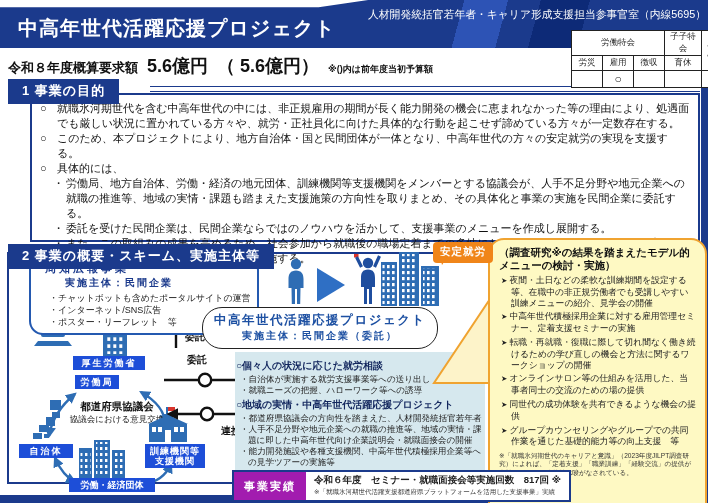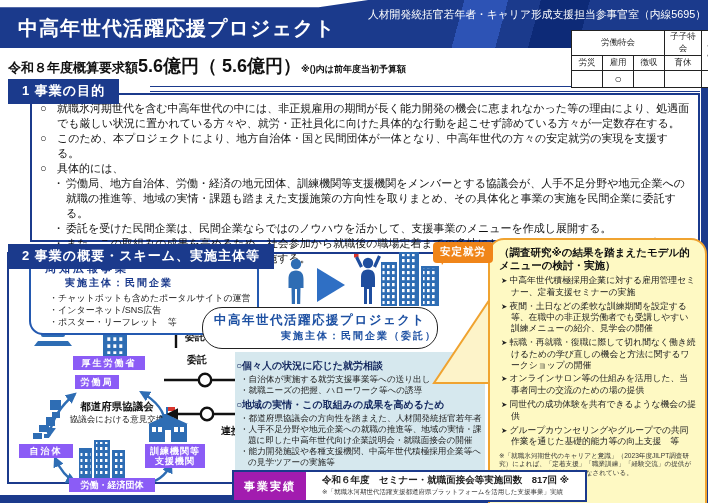--- a/index.html
+++ b/index.html
@@ -15,21 +15,21 @@
   .office { position:absolute; left:368px; top:8px; font-size:10.8px; color:#fff; white-space:nowrap; }
 
   
   .acct { position:absolute; left:571px; top:30px; border-collapse:collapse; background:#fff; z-index:6; }
   .acct td { border:1.3px solid #222; font-size:8.5px; color:#222; text-align:center; padding:0 2px; height:14px; }
   .acct .c1{min-width:26px}.acct .c2{min-width:26px}.acct .c3{min-width:26px}.acct .c4{min-width:32px}.acct .c5{min-width:22px}
   .acct .gen { font-size:8px; line-height:9px; }
   .acct .mark-row td { height:16px; font-size:12px; line-height:12px; }
 
   
-  .budget { position:absolute; left:8px; top:54px; display:flex; align-items:baseline; gap:0; white-space:nowrap; }
+  .budget { position:absolute; left:8px; top:54px; display:flex; align-items:baseline; gap:9px; white-space:nowrap; }
   .b-label { font-size:13px; font-weight:bold; color:#111; }
   .b-amount { font-size:18px; font-weight:bold; color:#111; }
   .b-note { font-size:9px; color:#111; font-weight:bold; }
 
   
   .sec-h { position:absolute; background:#1b3a8c; color:#fff; font-weight:bold; font-size:13px;
            padding:3px 14px 4px; z-index:5; letter-spacing:1px; white-space:nowrap; }
   #s1h { left:8px; top:79px; }
   #s2h { left:8px; top:244px; }
   .s1-line { position:absolute; left:150px; top:86px; width:550px; height:4px;
@@ -49,21 +49,21 @@
   .s2-box > * { position:absolute; }
 
   .announce { left:20px; top:2px; width:230px; border:2px solid #2459b0; border-radius:14px; background:#fff;
               padding:3px 6px 5px; box-sizing:border-box; z-index:2; }
   .announce .t1 { font-size:11px; font-weight:bold; color:#1b3a8c; letter-spacing:3px; padding-left:8px; }
   .announce .t2 { font-size:10px; font-weight:bold; color:#1b3a8c; letter-spacing:2px; padding-left:28px; }
   .plainlist { margin:2px 0 0 12px; padding:0; list-style:none; }
   .announce li { font-size:9px; line-height:12px; color:#222; text-indent:-8px; padding-left:8px; }
   .announce li::before { content:"・"; }
 
-  .tag { background:#8b5cf6; color:#fff; font-weight:bold; text-align:center; font-size:9px;
+  .tag { background:#1d4ed8; color:#fff; font-weight:bold; text-align:center; font-size:9px;
          letter-spacing:2px; padding:2px 0; line-height:10px; }
   #tag-mhlw { left:64px; top:102px; width:72px; }
   #tag-bureau { left:66px; top:121px; width:44px; }
   #tag-jichitai { left:10px; top:190px; width:54px; }
   #tag-econ { left:60px; top:224px; width:86px; letter-spacing:0; }
   #tag-kunren { left:136px; top:190px; width:60px; letter-spacing:1px; }
 
   .ctitle { left:52px; top:146px; width:112px; text-align:center; font-size:10.5px; font-weight:bold; color:#111; }
   .cnote  { left:60px; top:160px; width:96px; text-align:center; font-size:8.5px; color:#222; line-height:10.5px; }
 
@@ -76,21 +76,21 @@
          border-bottom:17px solid transparent; border-left:28px solid #2f6fc4; }
 
   .badge { left:424px; top:-12px; background:#f08519; color:#fff; font-weight:bold; font-size:10.5px;
            padding:3px 7px 4px; border-radius:4px; z-index:3; letter-spacing:1px; }
   .badge::after { content:""; position:absolute; left:7px; bottom:-8px; border:6px solid transparent;
            border-top:9px solid #f08519; border-left-width:2px; }
 
   .proj { left:193px; top:53px; width:234px; background:#fff; border:1.6px solid #222; border-radius:20px;
           text-align:center; padding:4px 0 5px; z-index:2; }
   .proj .p1 { font-size:12.5px; font-weight:bold; color:#1d50a2; letter-spacing:1.5px; }
-  .proj .p2 { font-size:10px; font-weight:bold; color:#1d50a2; letter-spacing:2px;text-align:right; }
+  .proj .p2 { font-size:10px; font-weight:bold; color:#1d50a2; letter-spacing:2px; }
 
   .panel { left:226px; top:98px; width:250px; height:122px; background:#d6e8ee; padding:5px 1px;
            box-sizing:border-box; z-index:1; }
   .panel .gh { font-size:10px; font-weight:bold; color:#13275e; line-height:13px; margin-top:2px; }
   .panel li { font-size:8.6px; line-height:11px; color:#222; text-indent:-8px; padding-left:8px; }
   .panel li::before { content:"・"; }
 
   .bubble { left:479px; top:-16px; width:219px; height:290px; background:#fef9c3; border:2px solid #f0a330;
             border-radius:16px; padding:6px 9px; box-sizing:border-box; z-index:2; }
   .bubble .bt { font-size:10.5px; font-weight:bold; color:#111; line-height:13px; }
@@ -110,21 +110,21 @@
   #ic-econ { left:70px; top:186px; }
   #ic-school { left:138px; top:152px; }
   #ic-person { left:276px; top:4px; }
   #ic-cele { left:344px; top:0px; }
   #ic-city { left:372px; top:-2px; }
 
   
   .footer { position:absolute; left:232px; top:470px; display:flex; border:2px solid #1b3a8c; background:#fff; z-index:7; }
   .f-label { background:#a21caf; color:#fff; font-weight:bold; font-size:11px; letter-spacing:2px;
              display:flex; align-items:center; padding:0 10px; }
-  .f-body { padding:2px 16px 3px; }
+  .f-body { padding:2px 8px 3px; }
   .f-line1 { font-size:9.5px; font-weight:bold; color:#222; white-space:nowrap; }
   .f-line2 { font-size:6.5px; color:#333; margin-top:1px; white-space:nowrap; }
 
   .bottom-strip { position:absolute; left:0; top:495px; width:708px; height:8px; background:#1b3a8c; }
   .right-strip  { position:absolute; left:701px; top:46px; width:7px; height:457px; background:#1b3a8c; }
 </style>
 </head>
 <body>
 
 <div class="slide">
@@ -351,38 +351,38 @@
       <div class="p2">実施主体：民間企業（委託）</div>
     </div>
 
     <div class="panel">
       <div class="gh">○個々人の状況に応じた就労相談</div>
       <ul class="plainlist" style="margin-left:4px">
 
       <li>自治体が実施する就労支援事業等への送り出し</li>
           <li>就職ニーズの把握、ハローワーク等への誘導</li>
         </ul>
-      <div class="gh">○地域の実情・この取組みの成果を高めるため</div>
+      <div class="gh">○地域の実情・中高年世代活躍応援プロジェクト</div>
       <ul class="plainlist" style="margin-left:4px">
 
       <li>都道府県協議会の方向性を踏まえた、人材開発統括官若年者</li>
           <li>人手不足分野や地元企業への就職の推進等、地域の実情・課題に即した中高年世代向け企業説明会・就職面接会の開催</li>
           <li>能力開発施設や各種支援機関、中高年世代積極採用企業等への見学ツアーの実施等</li>
         </ul>
     </div>
 
     <svg class="tail" width="60" height="86" viewBox="0 0 60 86">
         <polygon points="58,1 58,85 2,85" fill="#fdf3c9" stroke="#f0a330" stroke-width="2"></polygon>
       </svg>
     <div class="bubble">
       <div class="bt">（調査研究※の結果を踏まえたモデル的メニューの検討・実施）</div>
       <ul class="plainlist" style="margin-left:2px">
 
-      <li>中高年世代積極採用企業に対する雇用管理セミナー、定着支援セミナーの実施</li>
-          <li>夜間・土日などの柔軟な訓練期間を設定する等、在職中の非正規労働者でも受講しやすい訓練メニューの紹介、見学会の開催</li>
+      <li>夜間・土日などの柔軟な訓練期間を設定する等、在職中の非正規労働者でも受講しやすい訓練メニューの紹介、見学会の開催</li>
+          <li>中高年世代積極採用企業に対する雇用管理セミナー、定着支援セミナーの実施</li>
           <li>転職・再就職・復職に際して切れ間なく働き続けるための学び直しの機会と方法に関するワークショップの開催</li>
           <li>オンラインサロン等の仕組みを活用した、当事者同士の交流のための場の提供</li>
           <li>同世代の成功体験を共有できるような機会の提供</li>
           <li>グループカウンセリングやグループでの共同作業を通じた基礎的能力等の向上支援　等</li>
         </ul>
       <div class="bf">※「就職氷河期世代のキャリアと意識」（2023年度JILPT調査研究）によれば、「定着支援」「職業訓練」「経験交流」の提供が有効であるとの政策的示唆がなされている。</div>
     </div>
   </div>
 
   <div class="footer">

